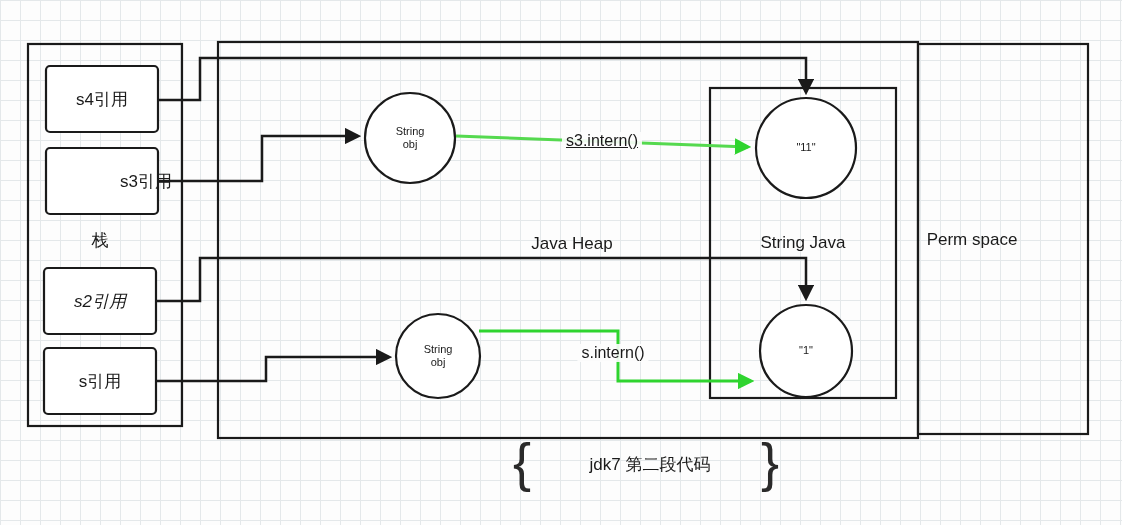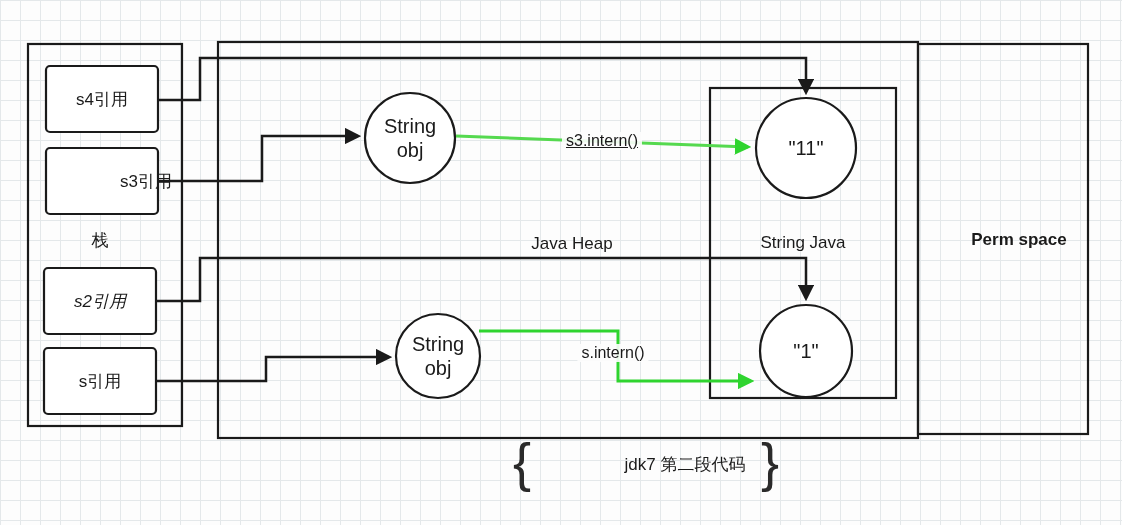--- a/index.html
+++ b/index.html
@@ -20,37 +20,36 @@
   svg.diagram{position:absolute;left:0;top:0;}
   .lbl{
     position:absolute;
     transform:translate(-50%,-50%);
     color:#1a1a1a;
     font-size:17px;
     white-space:nowrap;
     text-align:center;
   }
   .circle-label{
-    font-size:20px;
+    font-size:11px;
     line-height:1.2;
     white-space:pre-line;
   }
   .intern-label{
     font-size:16px;
     background:rgba(253,253,253,0.9);
     padding:0 4px;
   }
   .caption-brace{
     font-size:54px;
     font-weight:400;
     color:#2a2a2a;
   }
   .caption-text{
     font-size:17px;
-    margin-left:35px;
   }
   .shape{fill:none;stroke:#1a1a1a;stroke-width:2.2px;}
   .shape-filled{fill:#ffffff;stroke:#1a1a1a;stroke-width:2.2px;}
   .black-line{fill:none;stroke:#1a1a1a;stroke-width:2.5px;}
   .green-line{fill:none;stroke-width:3px;}
 </style>
 </head>
 <body>
 
 <div class="canvas">
@@ -90,21 +89,21 @@
   </svg>
 
   <div class="lbl" style="left:102px;top:99px;">s4引用</div>
   <div class="lbl" style="left:102px;top:181px;margin-left:44px;">s3引用</div>
   <div class="lbl" style="left:100px;top:240px;">栈</div>
   <div class="lbl" style="left:100px;top:301px;font-style:italic;">s2引用</div>
   <div class="lbl" style="left:100px;top:381px;">s引用</div>
 
   <div class="lbl" style="left:572px;top:244px;">Java Heap</div>
   <div class="lbl" style="left:803px;top:243px;">String Java</div>
-  <div class="lbl" style="left:1019px;top:240px;font-weight:bold;">Perm space</div>
+  <div class="lbl" style="left:972px;top:240px;">Perm space</div>
 
   <div class="lbl circle-label" style="left:410px;top:138px;">String
 obj</div>
   <div class="lbl circle-label" style="left:806px;top:148px;">"11"</div>
   <div class="lbl circle-label" style="left:438px;top:356px;">String
 obj</div>
   <div class="lbl circle-label" style="left:806px;top:351px;">"1"</div>
 
   <div class="lbl intern-label" style="left:602px;top:141px;text-decoration:underline;">s3.intern()</div>
   <div class="lbl intern-label" style="left:613px;top:353px;">s.intern()</div>

